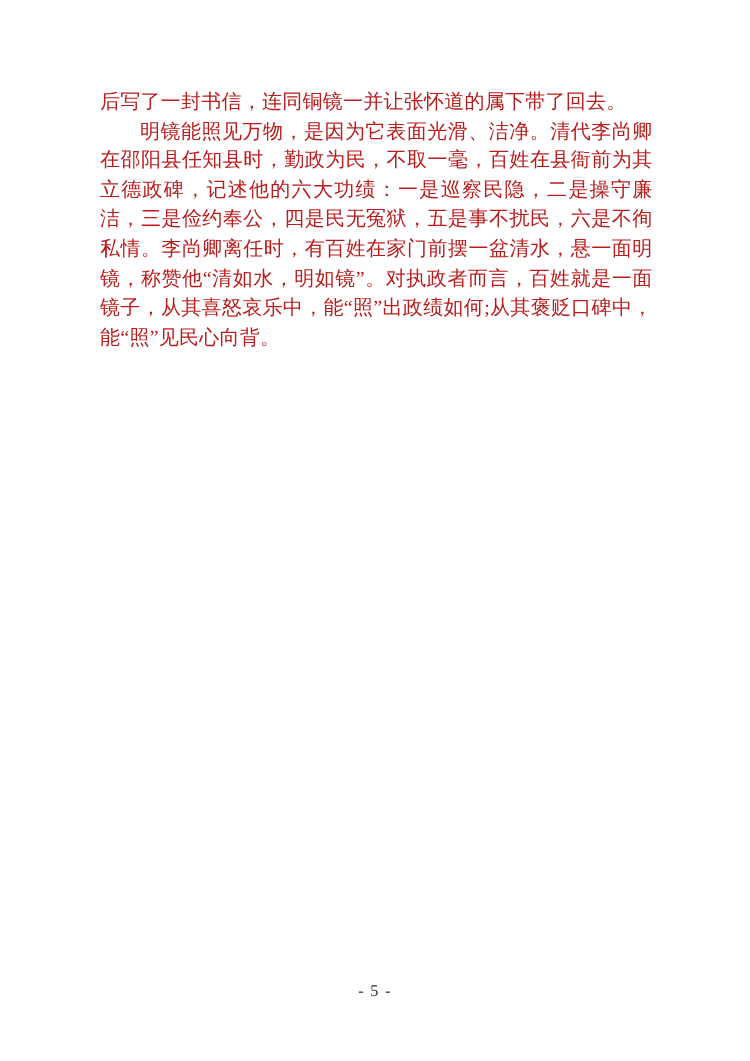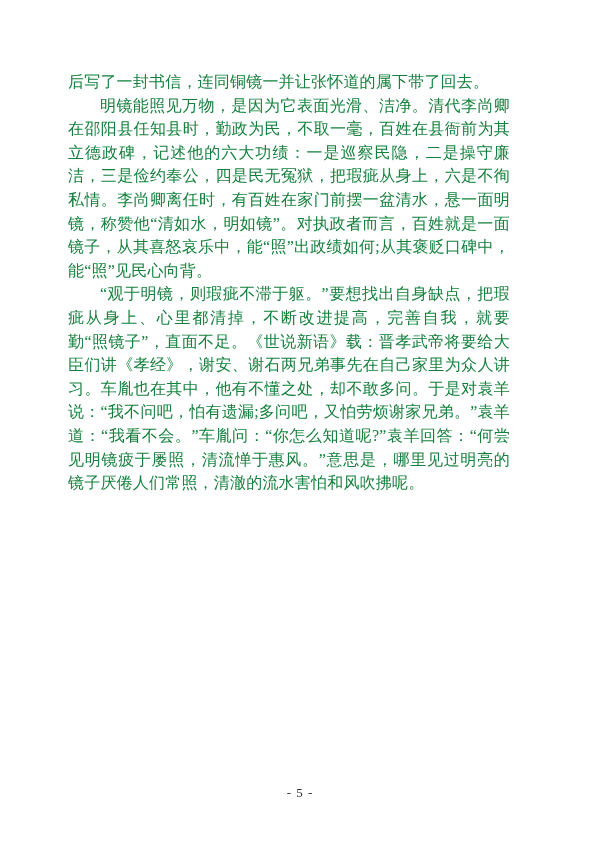--- a/index.html
+++ b/index.html
@@ -12,24 +12,24 @@
     font-family: "Liberation Serif", "DejaVu Serif", serif;
   }
   .page {
     position: absolute;
     left: 0; top: 0;
     width: 600px; height: 849px;
     background: #ffffff;
   }
   .doc {
     position: absolute;
-    left: 68px;
+    left: 80px;
     top: 70px;
     width: 442px;
-    color: #15803d;
+    color: #b91c1c;
     font-size: 16px;
     line-height: 23.6px;
     text-align: justify;
     text-justify: inter-ideograph;
     letter-spacing: 0.2px;
   }
   .doc p {
     margin: 0;
     padding: 0;
     text-indent: 2em;
@@ -47,17 +47,16 @@
     font-size: 13px;
     letter-spacing: 1px;
   }
 </style>
 </head>
 <body>
 
 <div class="page">
   <div class="doc">
     <p class="no-indent">后写了一封书信，连同铜镜一并让张怀道的属下带了回去。</p>
-    <p>明镜能照见万物，是因为它表面光滑、洁净。清代李尚卿在邵阳县任知县时，勤政为民，不取一毫，百姓在县衙前为其立德政碑，记述他的六大功绩：一是巡察民隐，二是操守廉洁，三是俭约奉公，四是民无冤狱，把瑕疵从身上，六是不徇私情。李尚卿离任时，有百姓在家门前摆一盆清水，悬一面明镜，称赞他“清如水，明如镜”。对执政者而言，百姓就是一面镜子，从其喜怒哀乐中，能“照”出政绩如何;从其褒贬口碑中，能“照”见民心向背。</p>
-    <p>“观于明镜，则瑕疵不滞于躯。”要想找出自身缺点，把瑕疵从身上、心里都清掉，不断改进提高，完善自我，就要勤“照镜子”，直面不足。《世说新语》载：晋孝武帝将要给大臣们讲《孝经》，谢安、谢石两兄弟事先在自己家里为众人讲习。车胤也在其中，他有不懂之处，却不敢多问。于是对袁羊说：“我不问吧，怕有遗漏;多问吧，又怕劳烦谢家兄弟。”袁羊道：“我看不会。”车胤问：“你怎么知道呢?”袁羊回答：“何尝见明镜疲于屡照，清流惮于惠风。”意思是，哪里见过明亮的镜子厌倦人们常照，清澈的流水害怕和风吹拂呢。</p>
+    <p>明镜能照见万物，是因为它表面光滑、洁净。清代李尚卿在邵阳县任知县时，勤政为民，不取一毫，百姓在县衙前为其立德政碑，记述他的六大功绩：一是巡察民隐，二是操守廉洁，三是俭约奉公，四是民无冤狱，五是事不扰民，六是不徇私情。李尚卿离任时，有百姓在家门前摆一盆清水，悬一面明镜，称赞他“清如水，明如镜”。对执政者而言，百姓就是一面镜子，从其喜怒哀乐中，能“照”出政绩如何;从其褒贬口碑中，能“照”见民心向背。</p>
   </div>
   <div class="footer">- 5 -</div>
 </div>
 
 </body></html>

